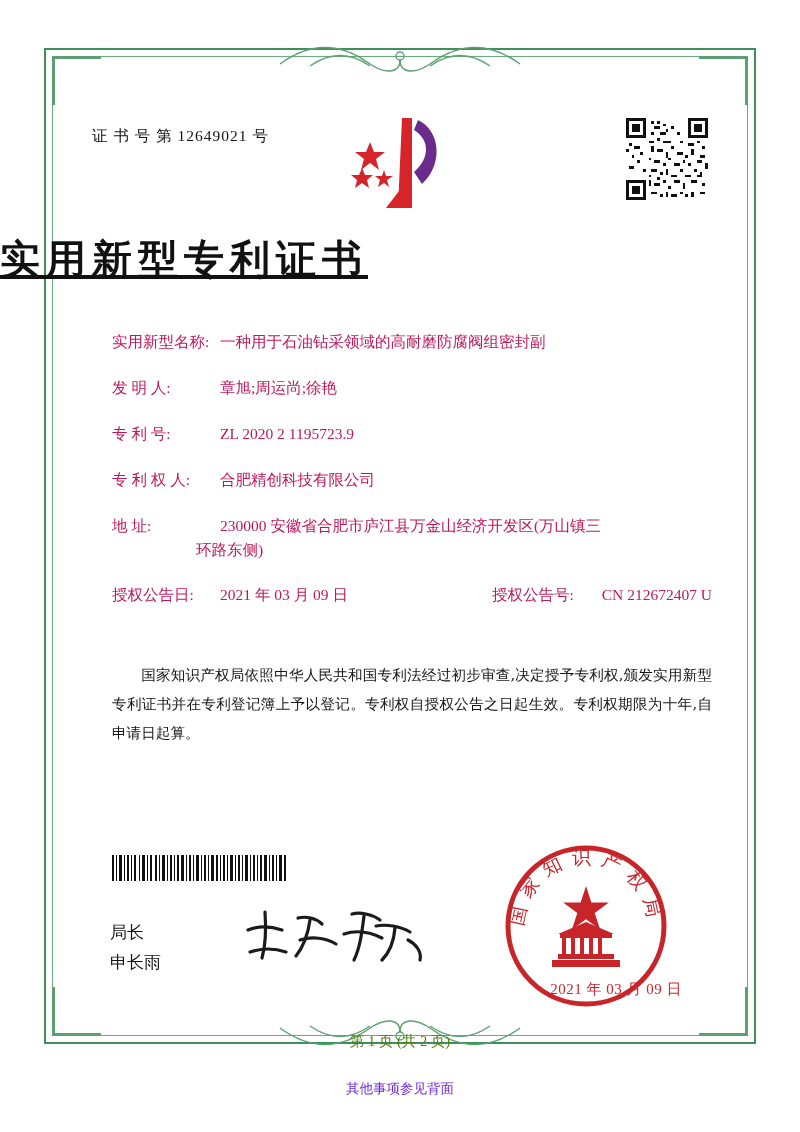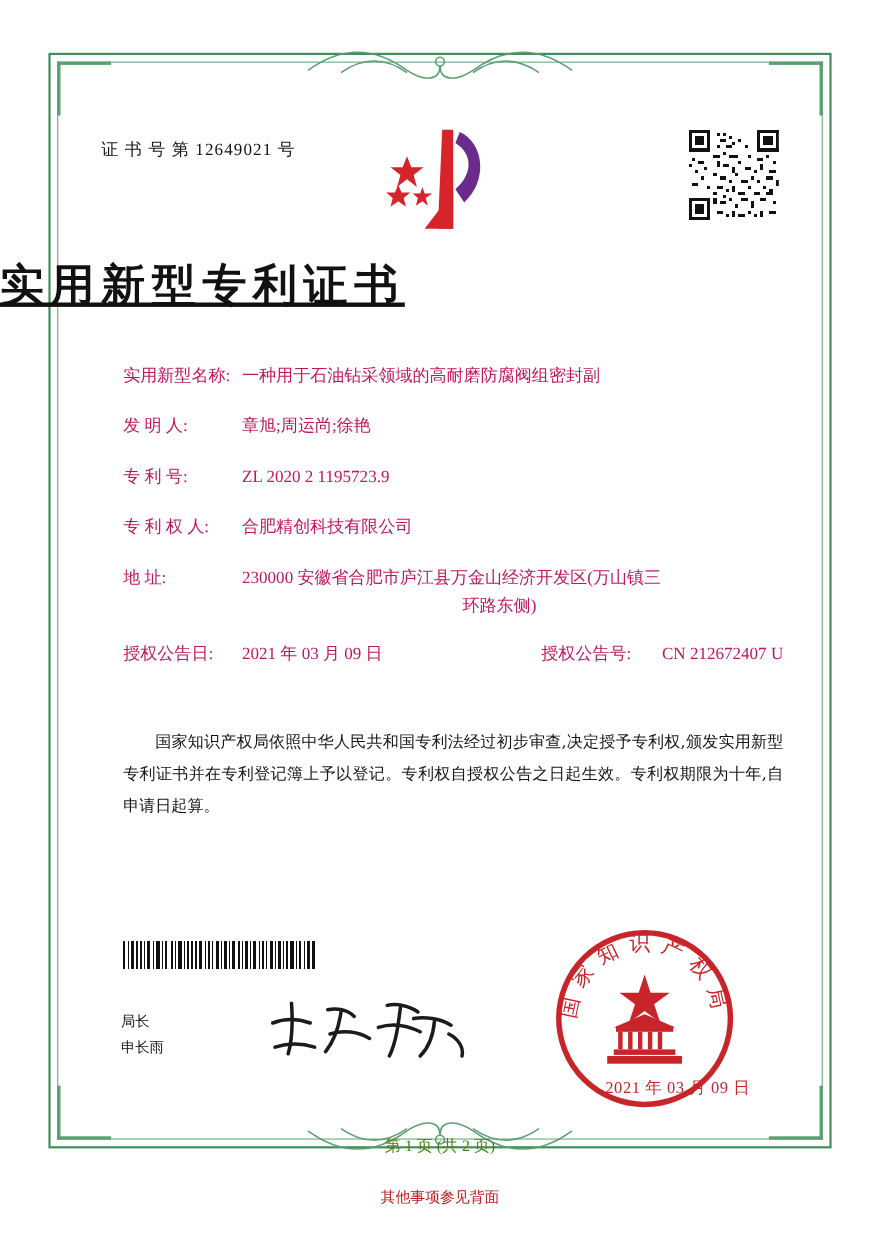--- a/index.html
+++ b/index.html
@@ -132,21 +132,20 @@
   .fvalue {
     flex: 1 1 auto;
   }
   .frow.tight { margin-bottom: 20px; }
   .addr-second {
     margin-left: 84px;
     margin-top: -18px;
     margin-bottom: 22px;
     font-family: "Liberation Serif", serif;
     font-size: 15.5px;
-    text-align: center;
   }
   .grant-row {
     display: flex;
     align-items: baseline;
   }
   .grant-row .seg2 {
     margin-left: 48px;
     white-space: nowrap;
   }
   .seg2 .lbl { margin-right: 24px; }
@@ -173,21 +172,21 @@
     width: 180px;
     height: 26px;
   }
 
   
   .sig-label {
     position: absolute;
     left: 110px;
     top: 918px;
     font-family: "Liberation Serif", serif;
-    font-size: 13px;
+    font-size: 17px;
     line-height: 1.75;
     color: #141414;
   }
   .signature {
     position: absolute;
     left: 240px;
     top: 900px;
     width: 190px;
     height: 70px;
   }
@@ -223,21 +222,21 @@
     color: #4d7c0f;
   }
   .footnote {
     position: absolute;
     left: 0;
     right: 0;
     top: 1080px;
     text-align: center;
     font-family: "DejaVu Serif", serif;
     font-size: 13.5px;
-    color: #b91c1c;
+    color: #6d28d9;
   }
 </style>
 </head>
 <body>
 
 <div class="page">
 
   <div class="border-outer"></div>
   <div class="border-inner"></div>
   <div class="corner tl"></div>

